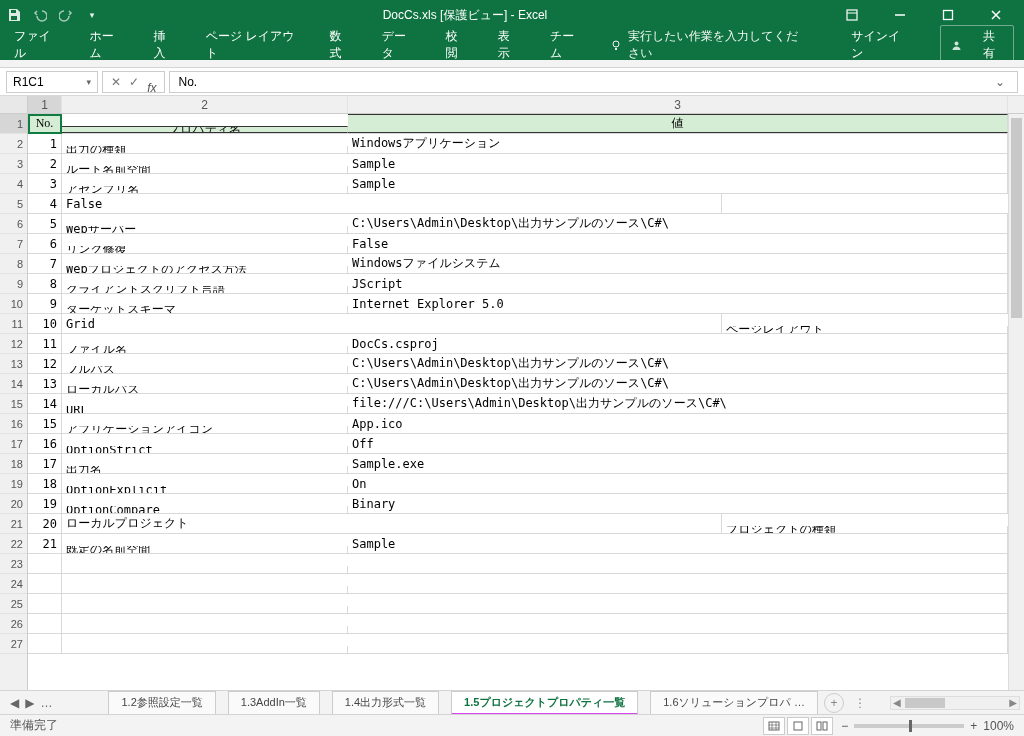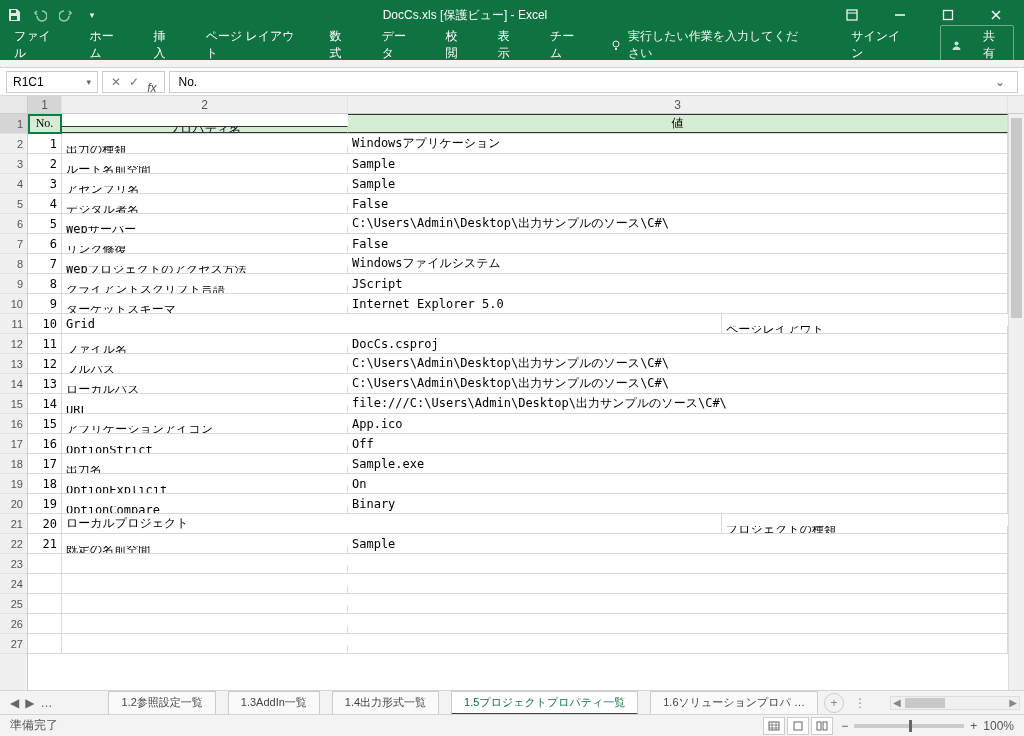--- a/index.html
+++ b/index.html
@@ -39,21 +39,21 @@
 .hrow .cell{background:#d5ecd5;border-bottom:1px solid #333;border-top:1px solid #333;justify-content:center;font-family:"Meiryo UI";}
 .c1{width:34px;justify-content:flex-end;}
 .c2{width:286px;margin-top:12px;}
 .c3{width:660px;}
 .active-cell{position:absolute;left:0;top:0;width:34px;height:20px;border:2px solid #107c41;pointer-events:none;}
 .vscroll{position:absolute;right:0;top:18px;bottom:0;width:16px;background:#f0f0f0;border-left:1px solid #ddd;}
 .vscroll .thumb{position:absolute;left:2px;right:2px;top:4px;height:200px;background:#c8c8c8;}
 .tabs-row{height:24px;background:#f3f3f3;border-top:1px solid #d4d4d4;display:flex;align-items:center;padding:0 4px;gap:2px;}
 .tnav{display:flex;gap:6px;color:#666;padding:0 6px;}
 .sheet-tab{padding:3px 12px;border:1px solid #ccc;border-bottom:none;background:#fafafa;font-size:11px;color:#444;cursor:pointer;}
-.sheet-tab.active{background:#fff;color:#0e7340;border-bottom:2px solid #404040;font-weight:normal;}
+.sheet-tab.active{background:#fff;color:#0e7340;border-bottom:2px solid #d946ef;font-weight:bold;}
 .addtab{width:20px;height:20px;border:1px solid #ccc;border-radius:50%;display:flex;align-items:center;justify-content:center;color:#888;margin-left:4px;}
 .tabs-row .sep{width:6px;}
 .hscroll{flex:1;max-width:130px;height:14px;background:#f0f0f0;border:1px solid #ddd;margin-left:auto;position:relative;}
 .hscroll .hthumb{position:absolute;left:2px;top:1px;bottom:1px;width:40px;background:#c8c8c8;}
 .status-bar{height:22px;background:#f3f3f3;border-top:1px solid #d4d4d4;display:flex;align-items:center;padding:0 10px;gap:8px;font-size:11px;color:#555;}
 .status-bar .spacer{flex:1;}
 .viewbtns{display:flex;gap:2px;}
 .viewbtn{width:22px;height:18px;border:1px solid #ccc;display:flex;align-items:center;justify-content:center;background:#fff;font-size:10px;}
 .zoom{display:flex;align-items:center;gap:6px;}
 .zoom-track{width:110px;height:4px;background:#ccc;position:relative;}
@@ -213,21 +213,20 @@
           <div class="cell c2">ルート名前空間</div>
           <div class="cell c3">Sample</div>
         </div>
         <div class="row">
           <div class="cell c1">3</div>
           <div class="cell c2">アセンブリ名</div>
           <div class="cell c3">Sample</div>
         </div>
         <div class="row">
           <div class="cell c1">4</div>
-          <div class="cell c2">デジタル署名</div>
           <div class="cell c3">False</div>
         </div>
         <div class="row">
           <div class="cell c1">5</div>
           <div class="cell c2">Webサーバー</div>
           <div class="cell c3">C:\Users\Admin\Desktop\出力サンプルのソース\C#\</div>
         </div>
         <div class="row">
           <div class="cell c1">6</div>
           <div class="cell c2">リンク修復</div>

